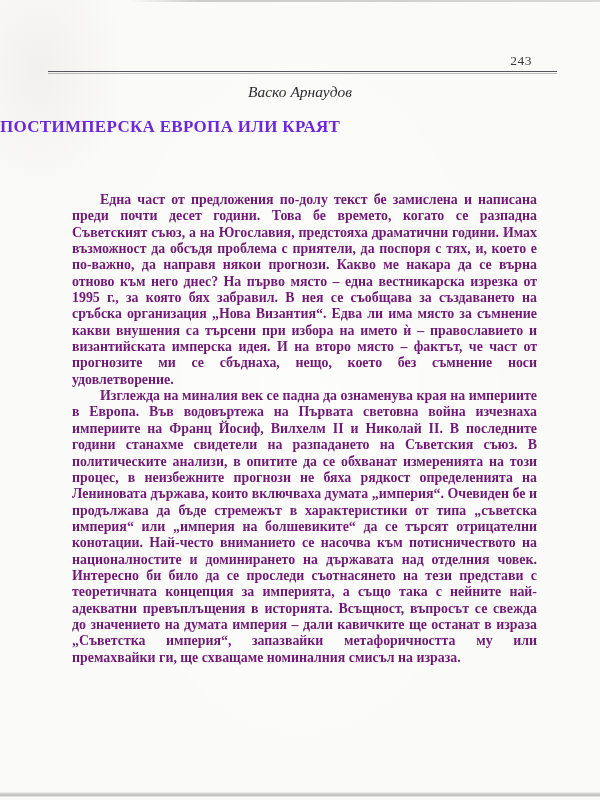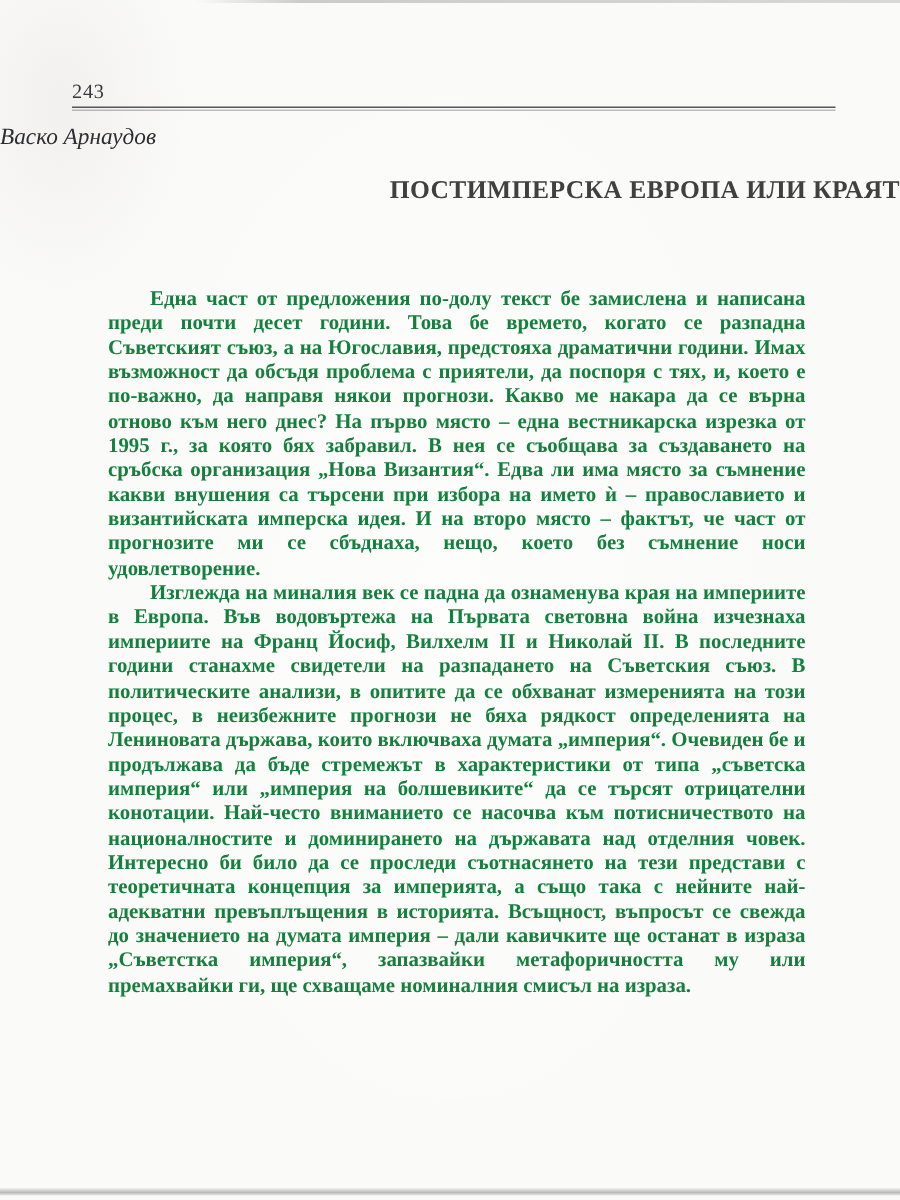--- a/index.html
+++ b/index.html
@@ -22,67 +22,68 @@
     background: linear-gradient(to right, rgba(170,170,170,0), rgba(165,165,165,0.55) 15%, rgba(165,165,165,0.4));
   }
   .scan-edge-bottom {
     position: absolute; top: 792px; left: 0; width: 600px; height: 5px;
     background: linear-gradient(to bottom, rgba(190,190,190,0.15), rgba(165,165,168,0.75) 60%, rgba(200,200,200,0.3));
   }
 
   .page-number {
     position: absolute;
     top: 53px; left: 48px; width: 484px;
-    text-align: left;
+    text-align: right;
     font-size: 13.5px;
     letter-spacing: 0.5px;
     color: #38383c;
   }
 
   .header-rule {
     position: absolute;
     top: 71px; left: 48px; width: 509px; height: 3px;
     border-top: 1.4px solid #55555a;
     border-bottom: 1px solid rgba(110,110,115,0.45);
     box-sizing: border-box;
   }
 
   .author {
     position: absolute;
     top: 83px; left: 0; width: 600px;
+    text-align: center;
     font-style: italic;
     font-size: 15.5px;
     color: #2d2d32;
   }
 
   .article-title {
     position: absolute;
     top: 116px; left: 0; width: 600px;
     margin: 0;
-    text-align: right;
+    text-align: left;
     font-size: 17px;
     font-weight: bold;
     line-height: 21.5px;
     letter-spacing: 0.3px;
-    color: #404040;
+    color: #6d28d9;
   }
   .article-title .title-line { display: block; }
 
   .body-text {
     position: absolute;
     top: 192px; left: 72px; width: 465px;
   }
   .body-text p {
     margin: 0;
     text-indent: 28px;
     text-align: justify;
     font-size: 13.9px;
     font-weight: 600;
     line-height: 16.35px;
-    color: #15803d;
+    color: #701a75;
   }
 </style>
 </head>
 <body>
 
 <div class="scan-edge-top"></div>
 
 <div class="page-number">243</div>
 
 <div class="header-rule"></div>

